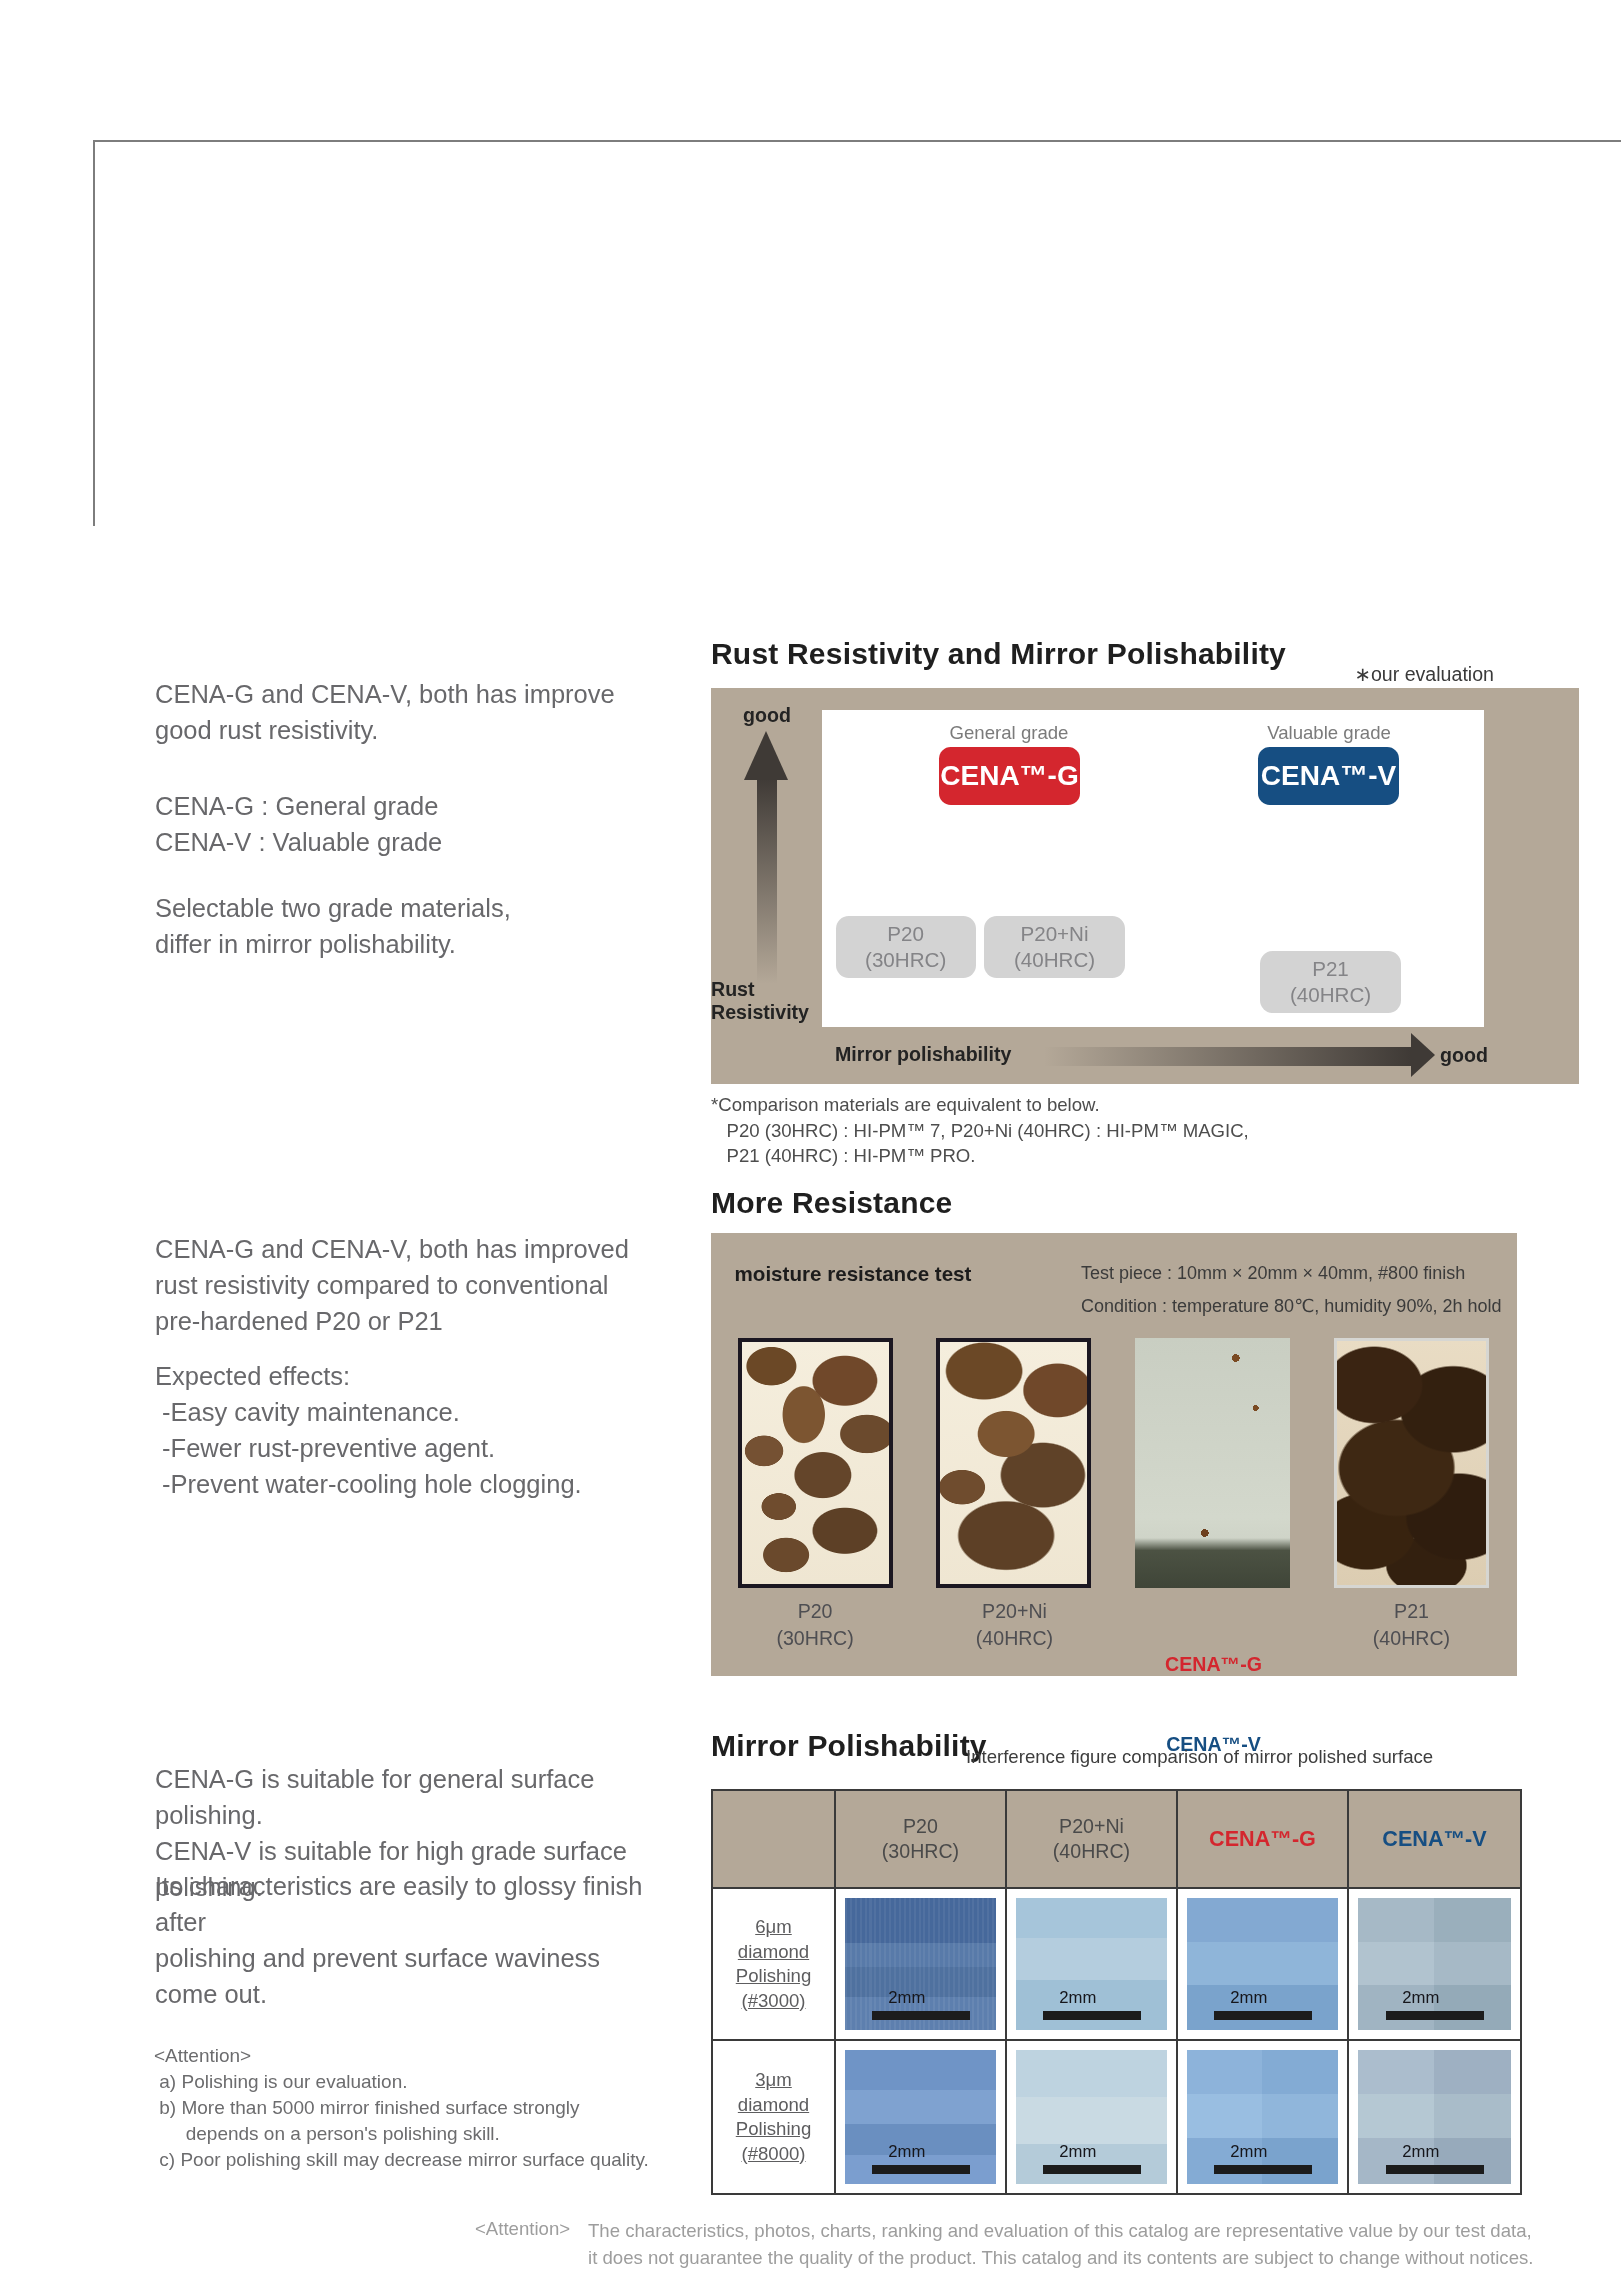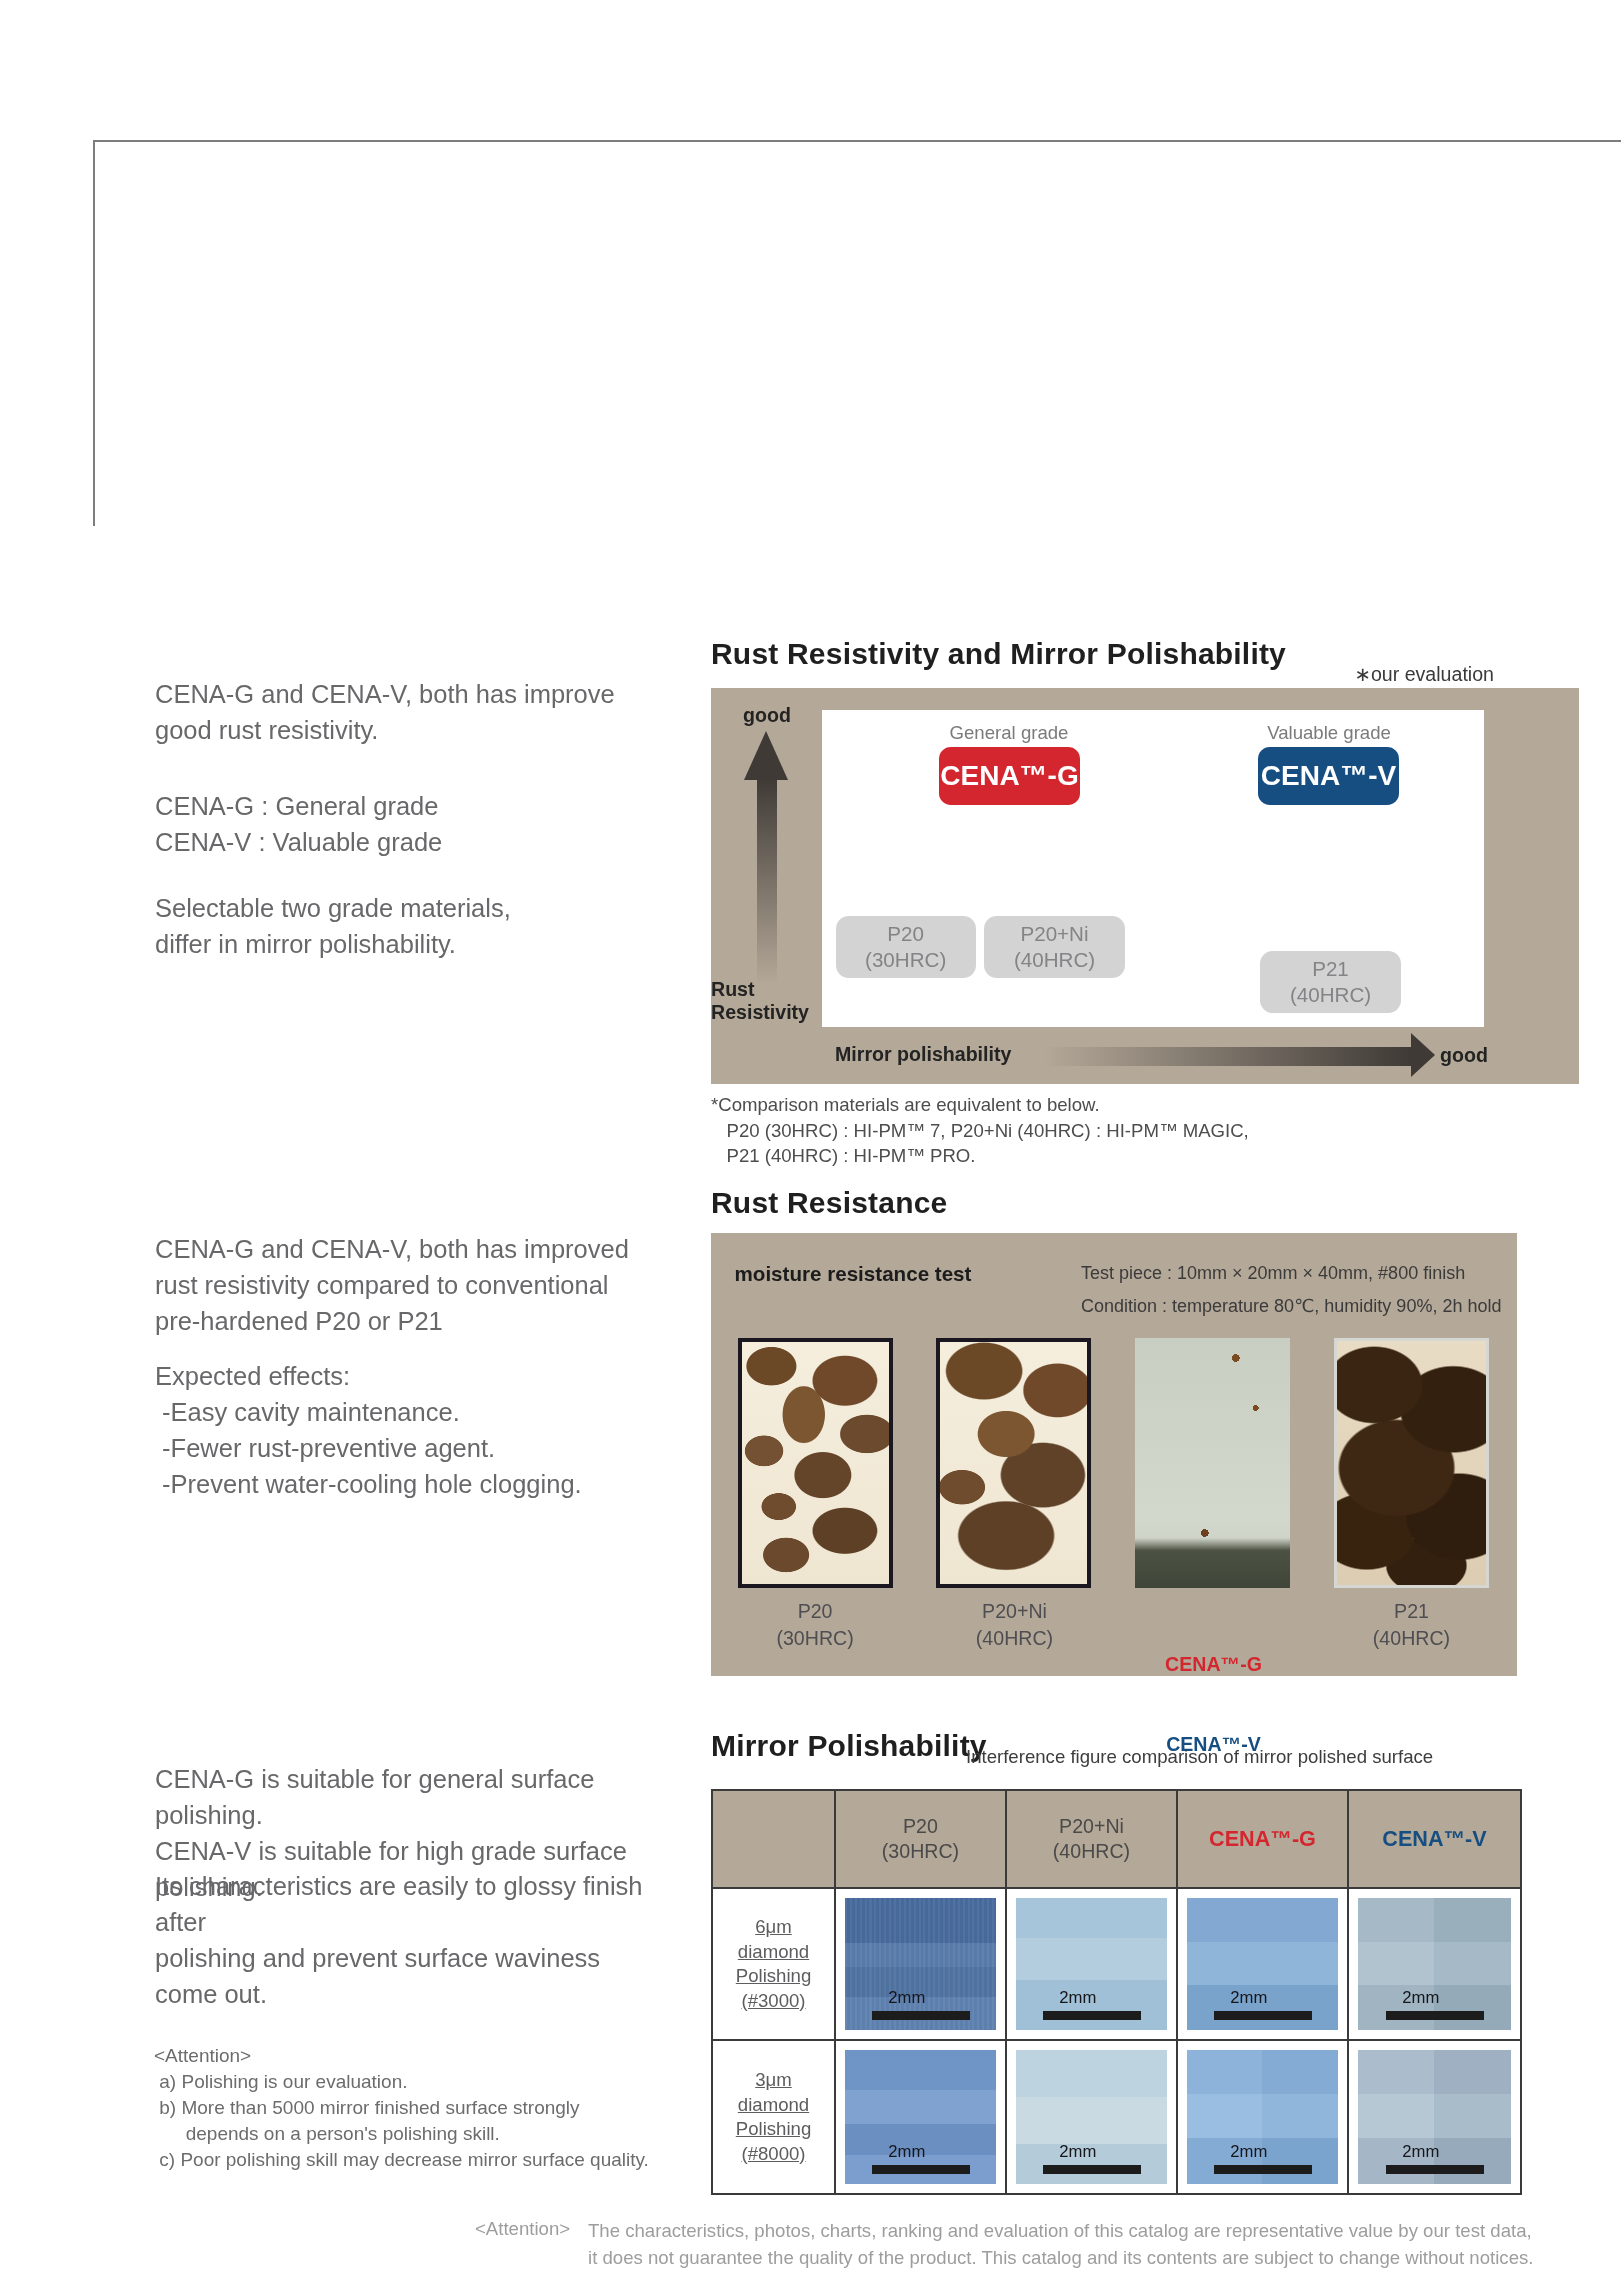--- a/index.html
+++ b/index.html
@@ -153,21 +153,21 @@
     <div class="abs x-axis-label">Mirror polishability</div>
     <div class="abs h-shaft"></div>
     <div class="abs h-head"></div>
     <div class="abs axis-good" style="left:729px;top:356px">good</div>
   </div>
 
   <div class="abs footnote">*Comparison materials are equivalent to below.
    P20 (30HRC) : HI-PM™ 7, P20+Ni (40HRC) : HI-PM™ MAGIC,
    P21 (40HRC) : HI-PM™ PRO.</div>
 
-  <div class="abs heading" style="left:711px;top:1186px">Rust Resistance</div>
+  <div class="abs heading" style="left:711px;top:1186px">More Resistance</div>
 
   <div class="abs panel" style="left:711px;top:1233px;width:806px;height:443px">
     <div class="abs mt-label">moisture resistance test</div>
     <div class="abs conditions">Test piece : 10mm × 20mm × 40mm, #800 finish
 Condition : temperature 80℃, humidity 90%, 2h hold</div>
 
     <div class="abs photo" id="mo1"></div>
     <div class="abs photo" id="mo2"></div>
     <div class="abs photo" id="mo3"></div>
     <div class="abs photo" id="mo4"></div>

